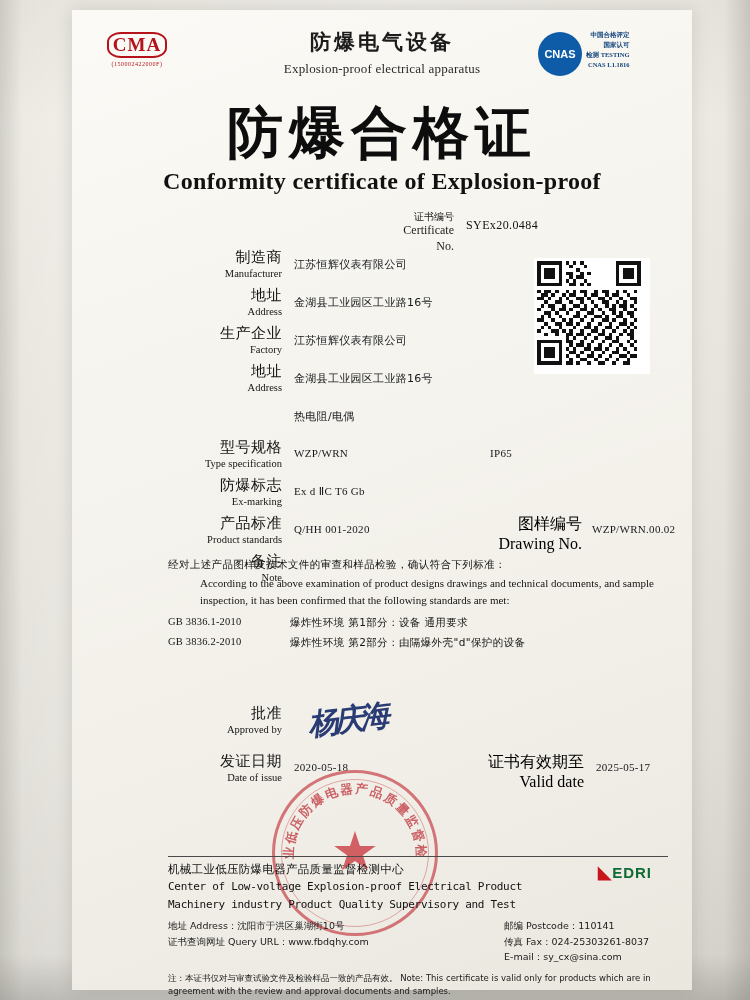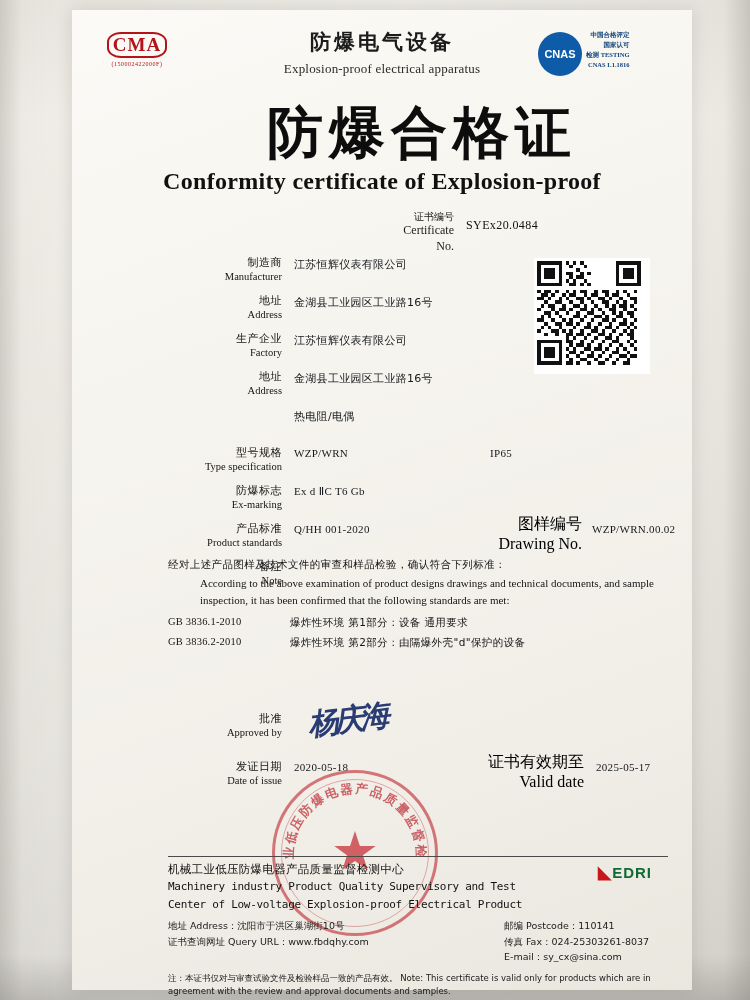--- a/index.html
+++ b/index.html
@@ -54,21 +54,21 @@
     background:#0e5ca8;color:#fff;font-size:11px;font-weight:bold;
     display:flex;align-items:center;justify-content:center;font-family:"Liberation Sans",sans-serif;
   }
   .cnas-txt{position:absolute;left:48px;top:2px;font-size:6px;color:#13457e;line-height:1.55;font-family:Liberation Serif, serif;text-align:right;}
   .cnas-txt b{display:block;font-size:6.5px;}
 
   
   .big-cn{
     position:absolute;left:0;top:86px;width:100%;text-align:center;
     font-family:"DejaVu Sans",sans-serif;
-    font-size:56px;font-weight:bold;color:#0d0d0d;letter-spacing:6px;padding-left:40px;
+    font-size:56px;font-weight:bold;color:#0d0d0d;letter-spacing:6px;
   }
   .big-en{
     position:absolute;left:0;top:158px;width:100%;text-align:center;
     font-size:24px;font-weight:bold;color:#111;letter-spacing:0.3px;
   }
 
   
   .certno{position:absolute;left:0;top:200px;width:100%;height:32px;}
   .certno-lbl{position:absolute;left:322px;top:0;text-align:right;width:60px;}
   .certno-cn{font-size:10px;color:#1a1a1a;font-family:"DejaVu Sans",sans-serif;line-height:1.3;}
@@ -78,21 +78,21 @@
   
   .qr{position:absolute;right:42px;top:248px;width:110px;height:110px;background:#fff;padding:3px;}
   .qr svg{display:block;}
 
   
   .fields{position:absolute;left:0;top:238px;width:100%;}
   .row{position:relative;height:38px;}
   .lbl{
     position:absolute;left:82px;width:128px;text-align:right;
   }
-  .lbl .cn{font-size:11px;color:#141414;font-family:Liberation Serif, serif;line-height:1.25;letter-spacing:0.5px;margin-top:8px;}
+  .lbl .cn{font-size:15px;color:#141414;font-family:Liberation Serif, serif;line-height:1.25;letter-spacing:0.5px;}
   .lbl .en{font-size:10.5px;color:#141414;line-height:1.25;}
   .val{
     position:absolute;left:222px;top:9px;font-size:11px;color:#15181c;letter-spacing:0.3px;
     font-family:"DejaVu Sans",sans-serif;
   }
   .val2{
     position:absolute;left:418px;top:9px;font-size:11px;color:#15181c;letter-spacing:0.3px;
     font-family:"DejaVu Sans",sans-serif;
   }
   .lbl2{position:absolute;left:392px;width:118px;text-align:right;top:0;}
@@ -525,22 +525,22 @@
           </defs>
           <text>
             <textPath href="#arcpath" startOffset="50%" text-anchor="middle">机械工业低压防爆电器产品质量监督检测中心</textPath>
           </text>
         </svg>
       </div>
 
       <div class="footline"></div>
       <div class="foot-org">
         <div class="f-cn">机械工业低压防爆电器产品质量监督检测中心</div>
+        <div class="f-en">Center of Low-voltage Explosion-proof Electrical Product</div>
         <div class="f-en">Machinery industry Product Quality Supervisory and Test</div>
-        <div class="f-en">Center of Low-voltage Explosion-proof Electrical Product</div>
       </div>
       <div class="edri"><span class="mark">◣</span><span>EDRI</span></div>
 
       <div class="foot-contact">
         <div>地址 Address：沈阳市于洪区巢湖街10号</div>
         <div>证书查询网址 Query URL：www.fbdqhy.com</div>
       </div>
       <div class="foot-contact2">
         <div>邮编 Postcode：110141</div>
         <div>传真 Fax：024-25303261-8037</div>

